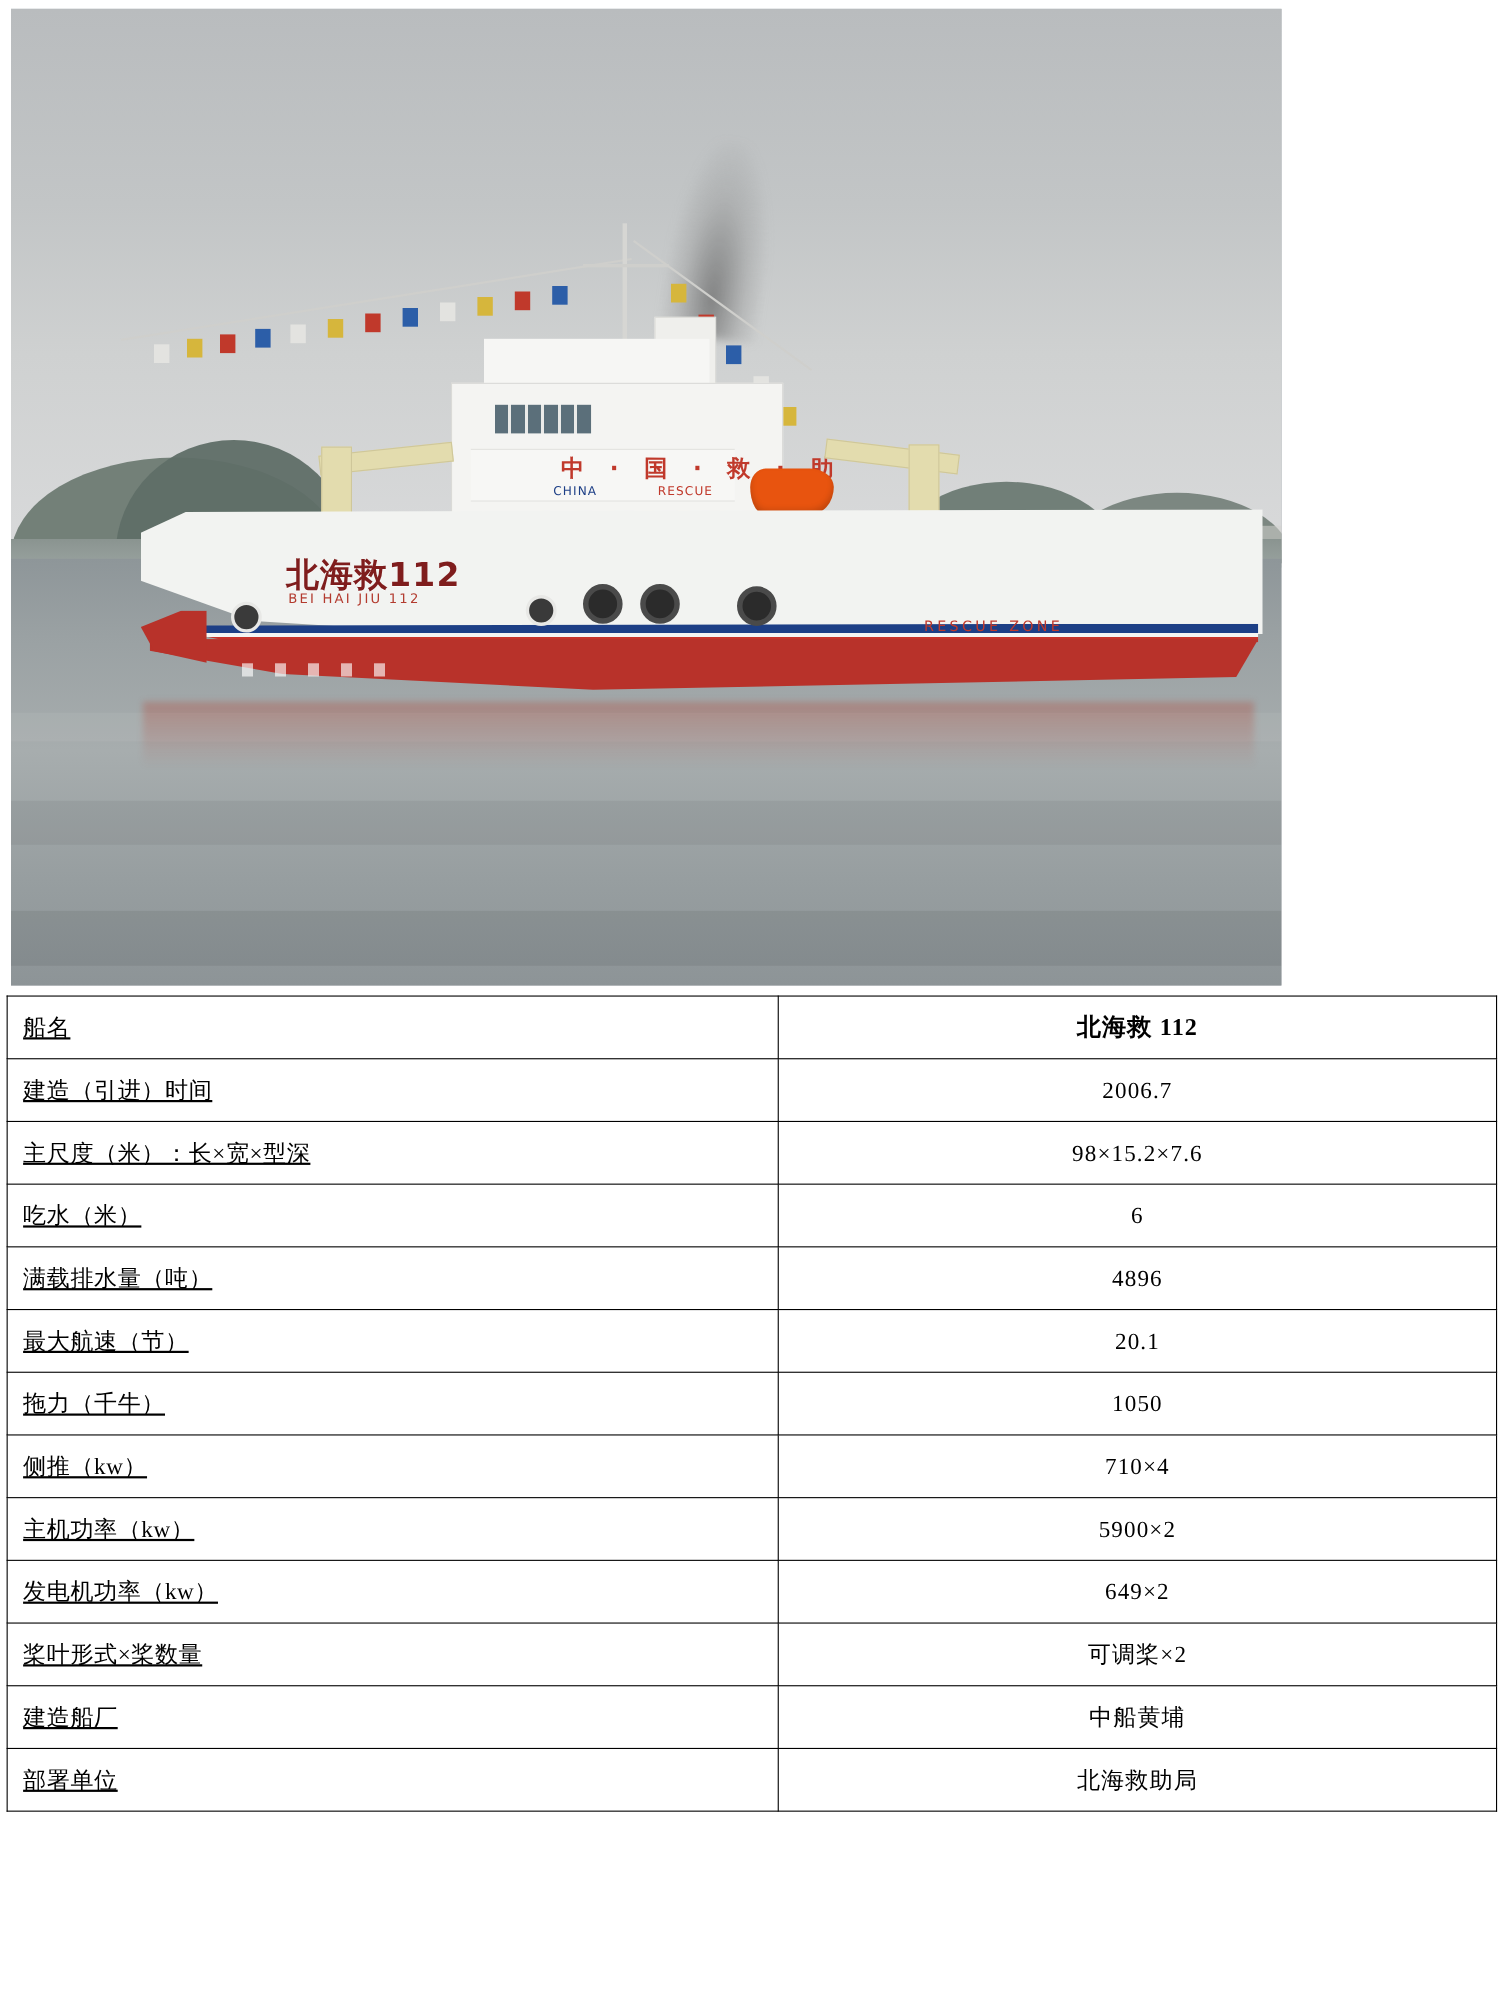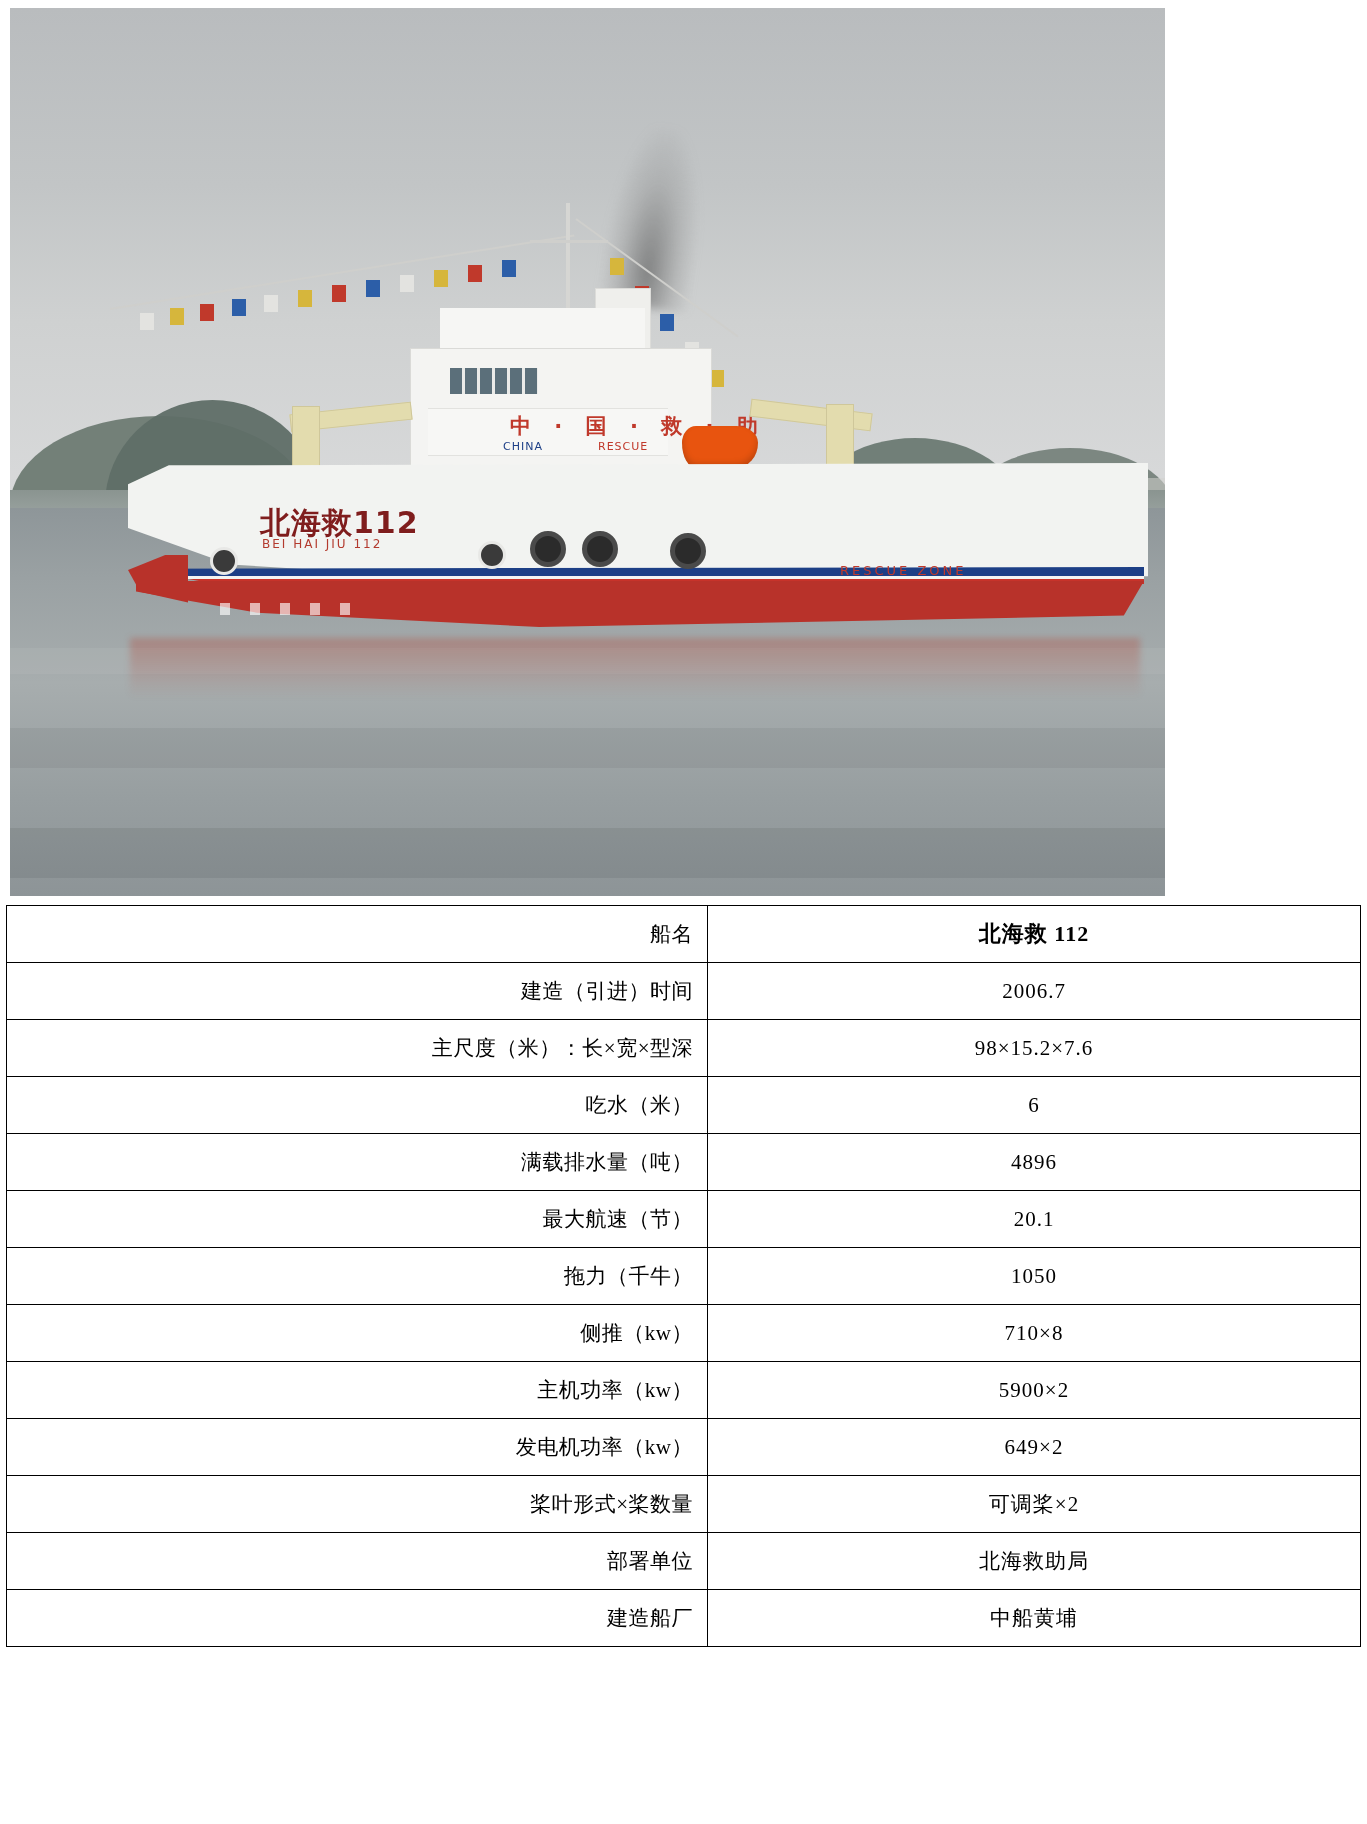--- a/index.html
+++ b/index.html
@@ -276,22 +276,23 @@
   }
   table.spec td {
     border: 1px solid #000;
     height: 56px;
     padding: 0 14px;
     font-size: 21px;
     vertical-align: middle;
   }
   table.spec td.label {
     width: 672px;
-    text-align: right;
+    text-align: left;
     letter-spacing: .5px;
+    text-decoration: underline;
   }
   table.spec td.value {
     text-align: center;
     font-family: "Liberation Serif", serif;
     letter-spacing: 1px;
   }
   table.spec tr.first td.value {
     font-weight: bold;
     font-size: 22px;
   }
@@ -407,38 +408,38 @@
       <tr>
         <td class="label">最大航速（节）</td>
         <td class="value">20.1</td>
       </tr>
       <tr>
         <td class="label">拖力（千牛）</td>
         <td class="value">1050</td>
       </tr>
       <tr>
         <td class="label">侧推（kw）</td>
-        <td class="value">710×8</td>
+        <td class="value">710×4</td>
       </tr>
       <tr>
         <td class="label">主机功率（kw）</td>
         <td class="value">5900×2</td>
       </tr>
       <tr>
         <td class="label">发电机功率（kw）</td>
         <td class="value">649×2</td>
       </tr>
       <tr>
         <td class="label">桨叶形式×桨数量</td>
         <td class="value">可调桨×2</td>
       </tr>
       <tr>
+        <td class="label">建造船厂</td>
+        <td class="value">中船黄埔</td>
+      </tr>
+      <tr>
         <td class="label">部署单位</td>
         <td class="value">北海救助局</td>
       </tr>
-      <tr>
-        <td class="label">建造船厂</td>
-        <td class="value">中船黄埔</td>
-      </tr>
     </tbody>
   </table>
 
 </div>
 
 </body></html>

